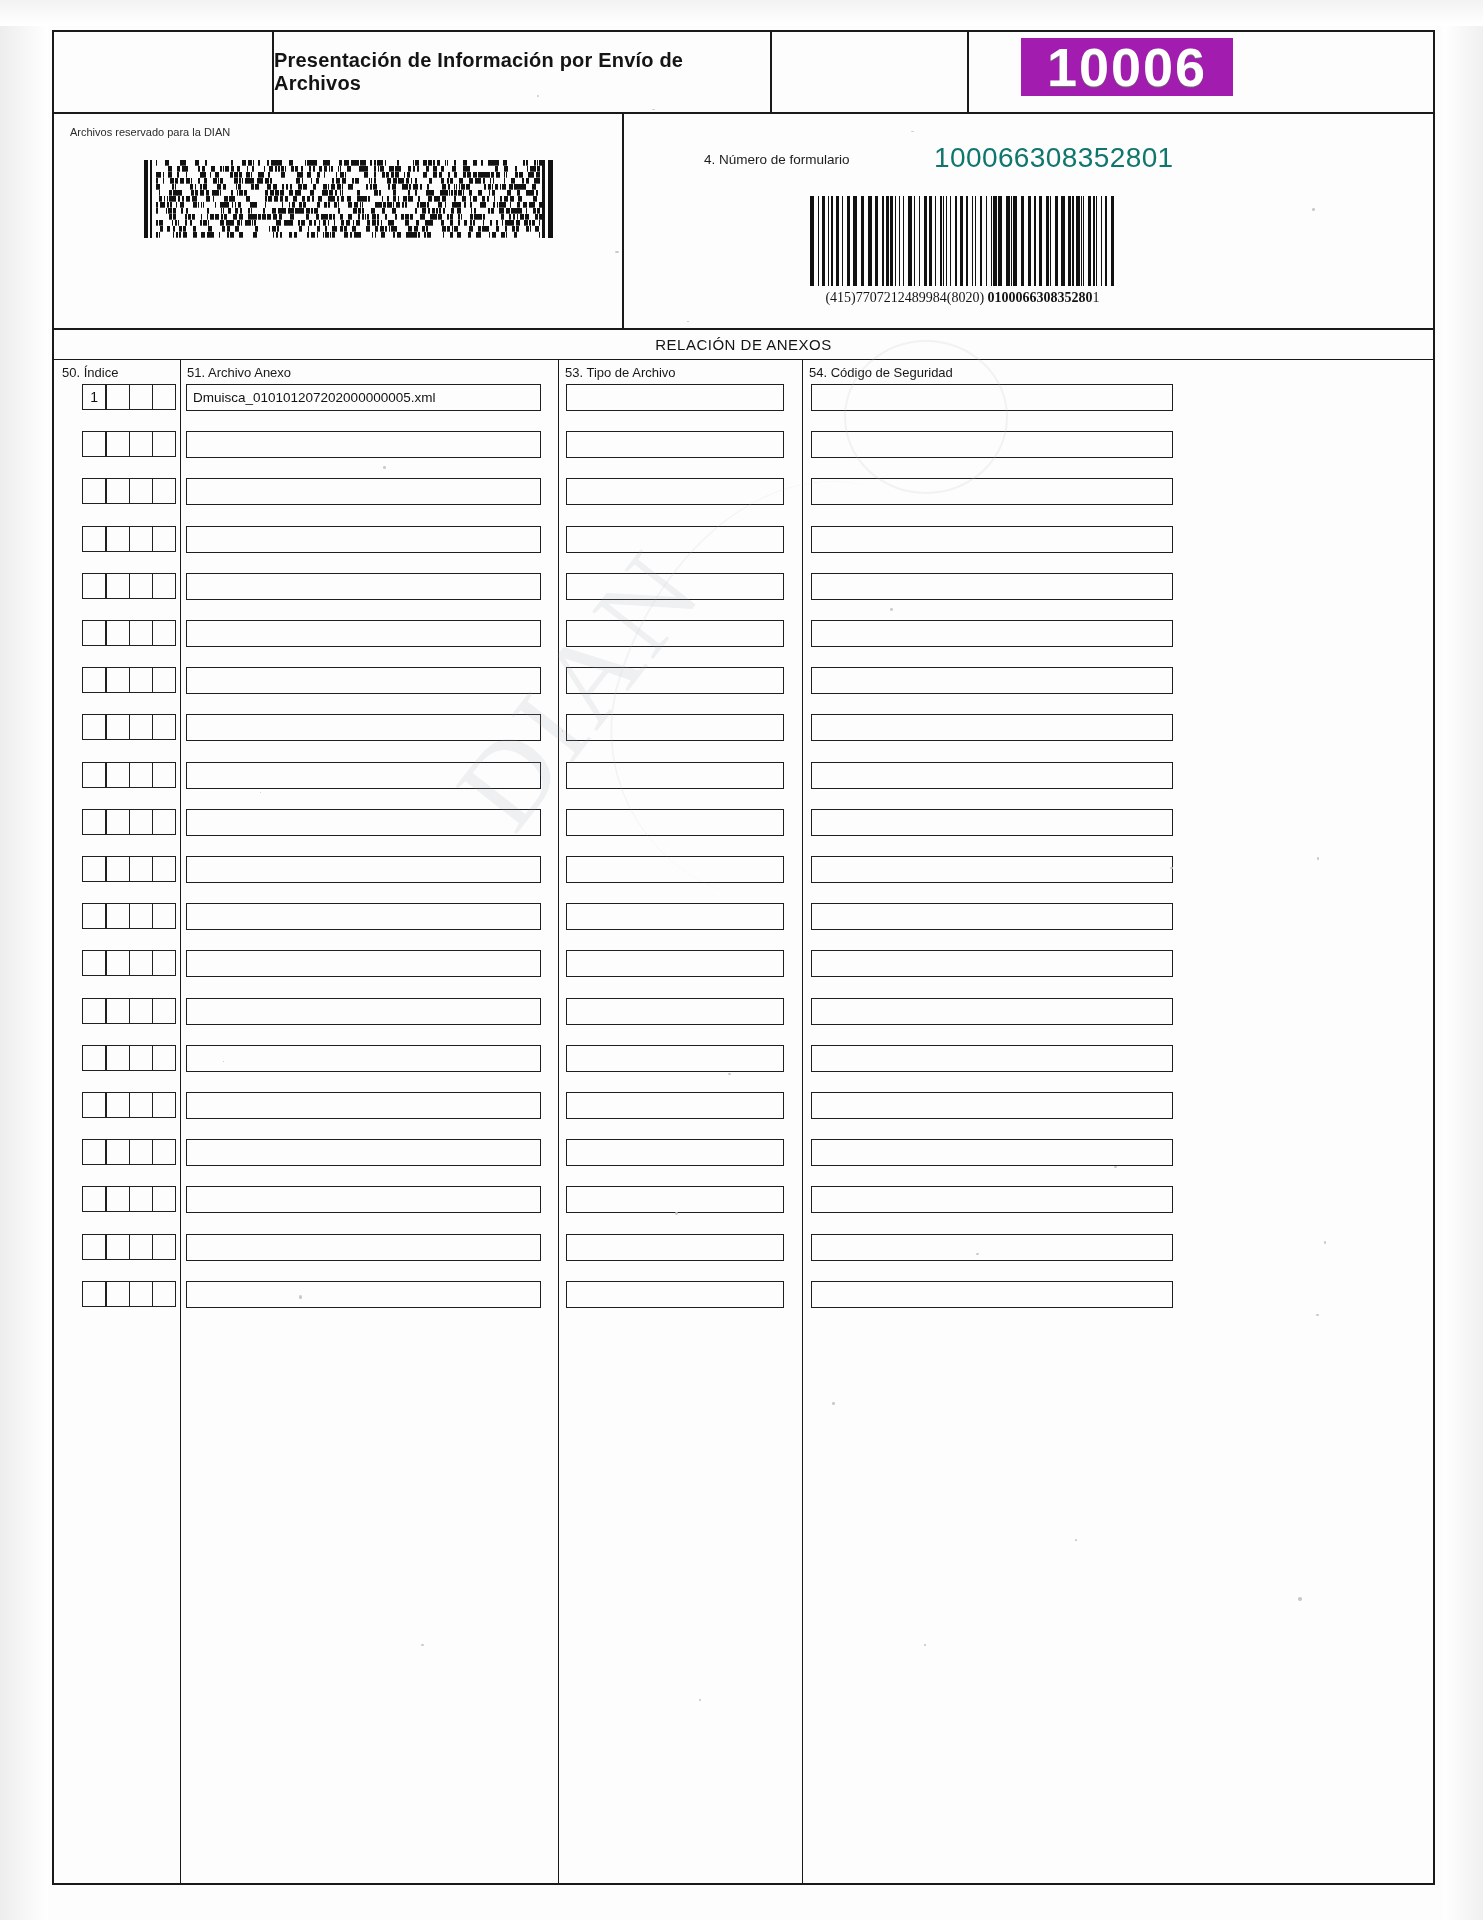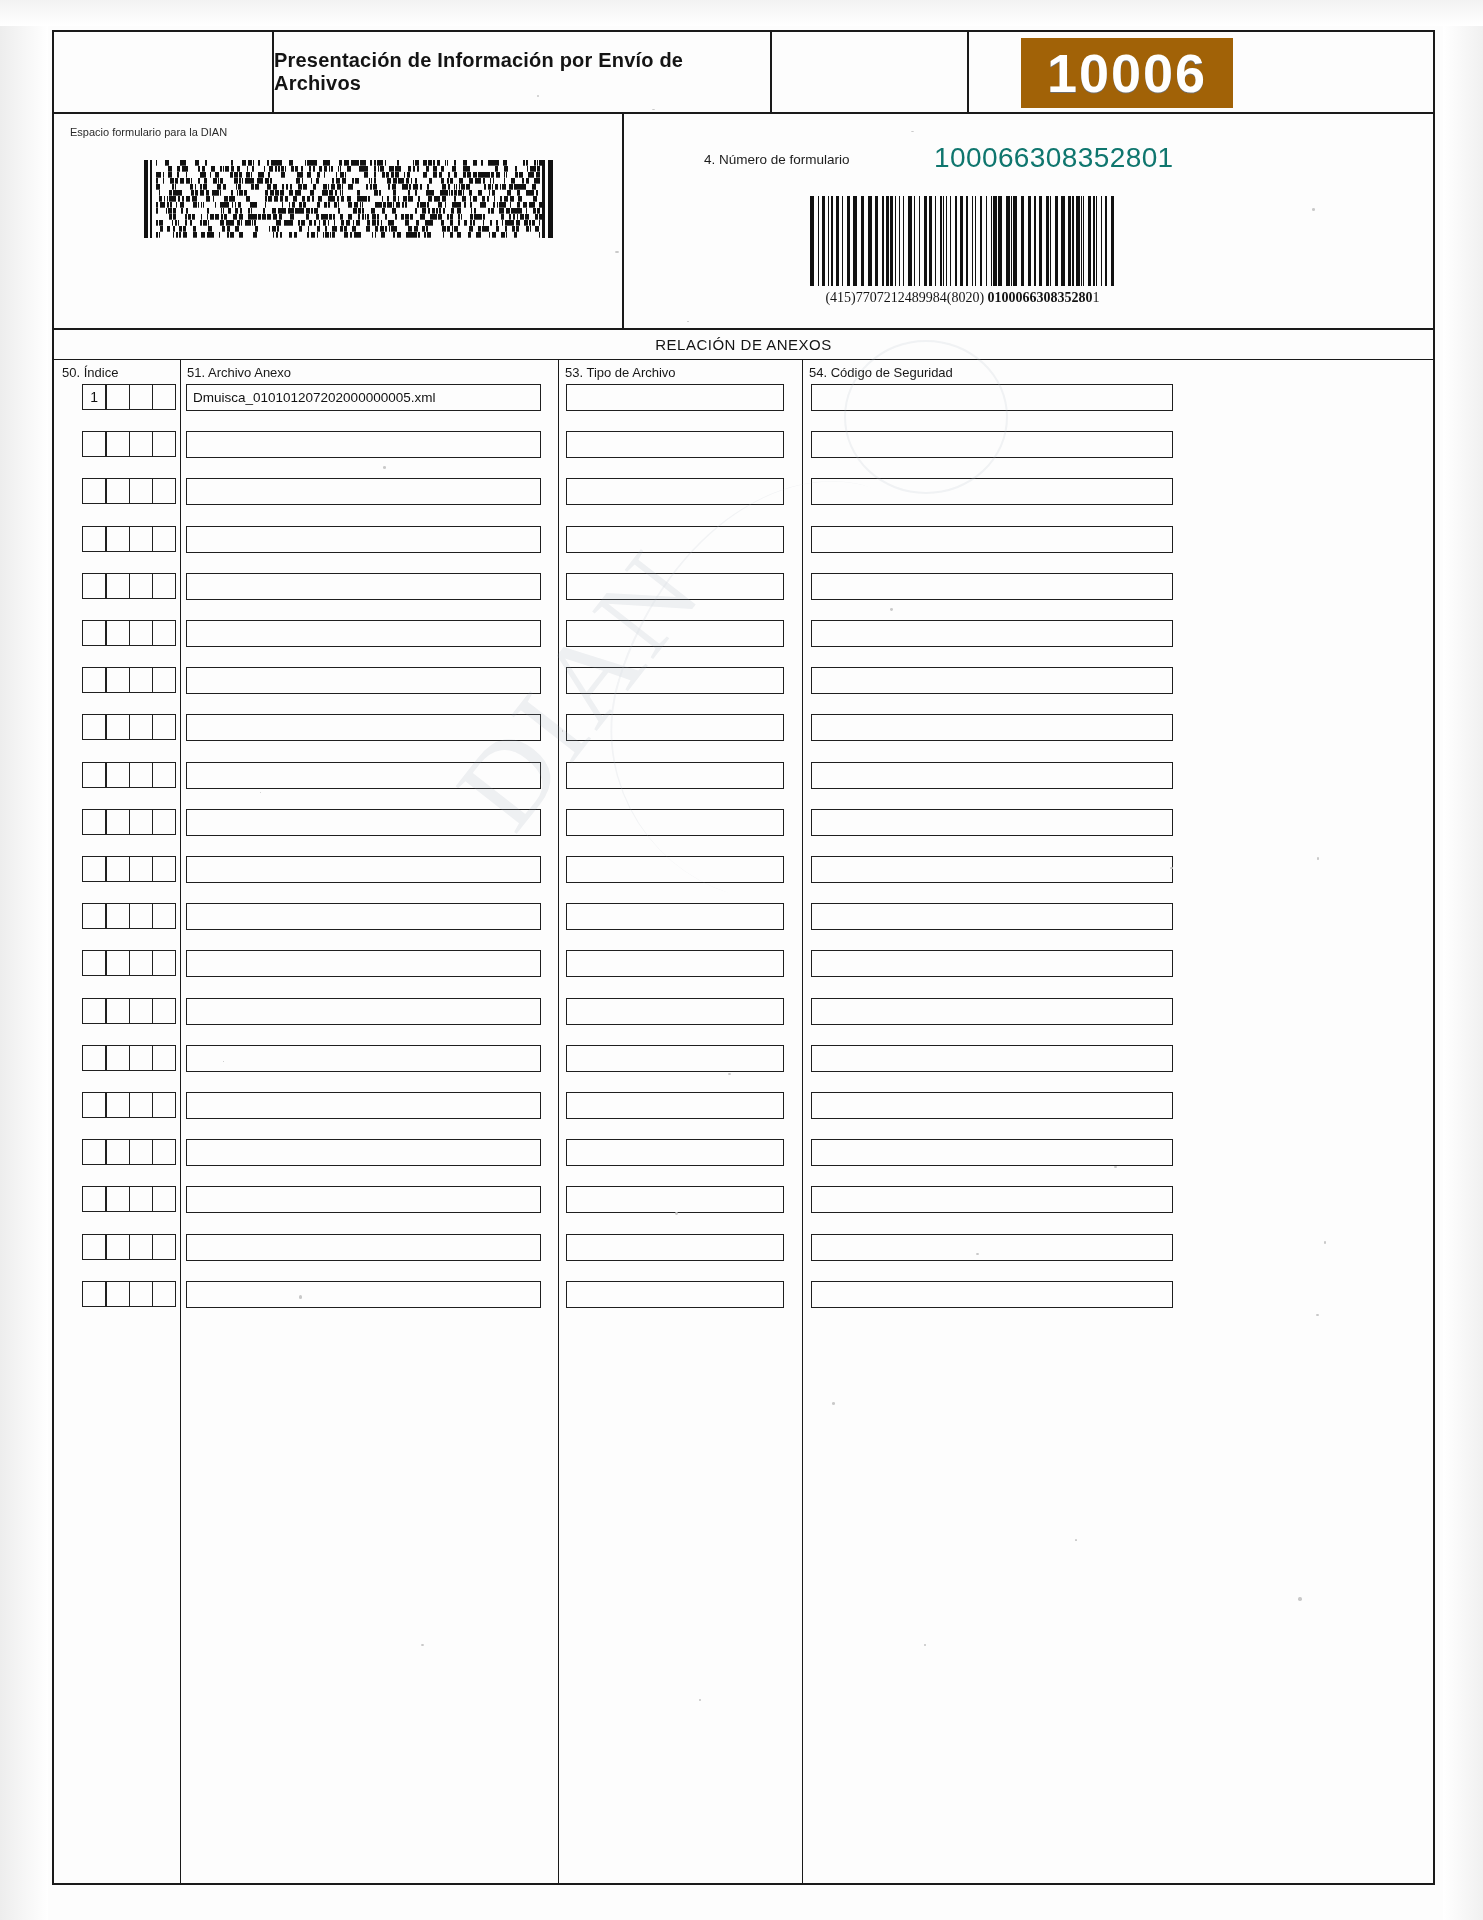--- a/index.html
+++ b/index.html
@@ -86,22 +86,22 @@
     left: 718px; top: 0;
     width: 197px; height: 100%;
     border-right: 2px solid #1a1a1a;
     box-sizing: border-box;
   }
   .hdr-formcode {
     position: absolute;
     left: 967px;
     top: 6px;
     width: 212px;
-    height: 70px;
-    background: #a16207;
+    height: 58px;
+    background: #a21caf;
     color: #ffffff;
     font-size: 54px;
     font-weight: 700;
     letter-spacing: 2px;
     display: flex;
     align-items: center;
     justify-content: center;
     text-shadow: 0 1px 0 #6e6e6e;
   }
 
@@ -316,21 +316,21 @@
 
     <div class="header-band">
       <div class="hdr-cell-1"></div>
       <div class="hdr-title">Presentación de Información por Envío de Archivos</div>
       <div class="hdr-cell-3"></div>
       <div class="hdr-formcode">10006</div>
     </div>
 
     <div class="band2">
       <div class="band2-left">
-        <div class="dian-label">Espacio formulario para la DIAN</div>
+        <div class="dian-label">Archivos reservado para la DIAN</div>
         <svg class="pdf417" viewBox="0 0 410 78" preserveAspectRatio="none">
           <g id="pdf417g">
               <rect x="0" y="0" width="4" height="78" fill="#111"></rect>
               <rect x="6" y="0" width="2" height="78" fill="#111"></rect>
               <rect x="12" y="0" width="1" height="5.699999999999999" fill="#111"></rect>
               <rect x="21" y="0" width="4" height="5.699999999999999" fill="#111"></rect>
               <rect x="36" y="0" width="2" height="5.699999999999999" fill="#111"></rect>
               <rect x="38" y="0" width="4" height="5.699999999999999" fill="#111"></rect>
               <rect x="51" y="0" width="4" height="5.699999999999999" fill="#111"></rect>
               <rect x="61" y="0" width="2" height="5.699999999999999" fill="#111"></rect>

